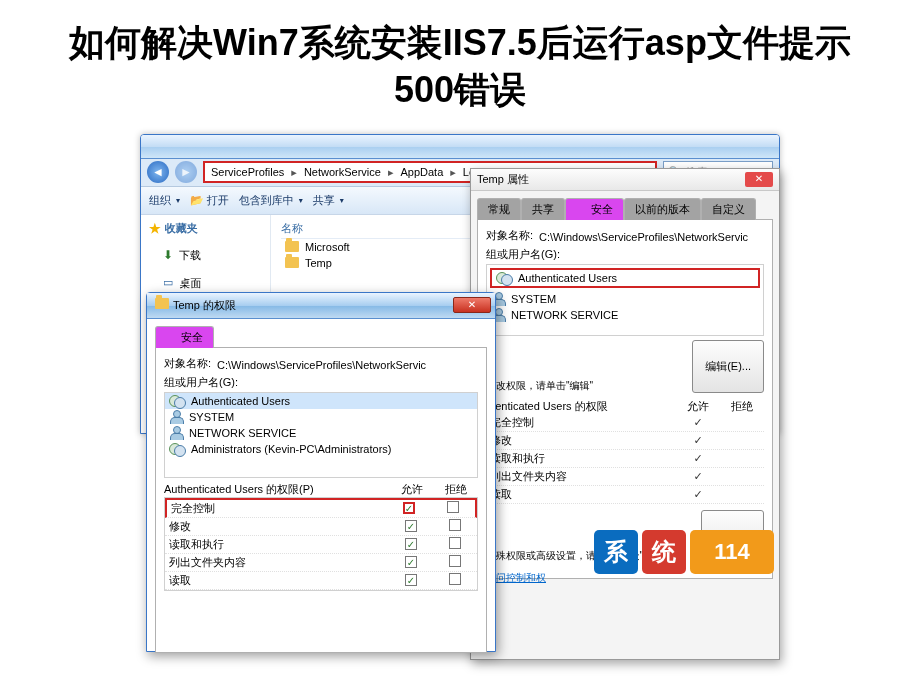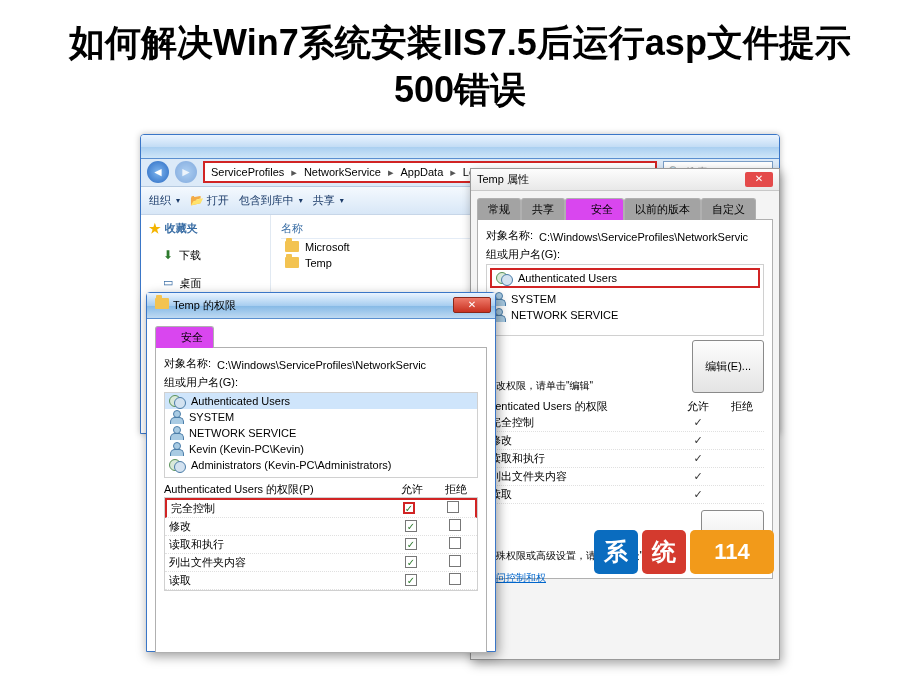--- a/index.html
+++ b/index.html
@@ -249,24 +249,20 @@
             </div>
             <div class="item">
               <span class="ic-user"></span>
               <span>SYSTEM</span>
             </div>
             <div class="item">
               <span class="ic-user"></span>
               <span>NETWORK SERVICE</span>
             </div>
             <div class="item">
-              <span class="ic-user"></span>
-              <span>Kevin (Kevin-PC\Kevin)</span>
-            </div>
-            <div class="item">
               <span class="ic-users"></span>
               <span>Administrators (Kevin-PC\Administrators)</span>
             </div>
           </div>
         <div class="perm-hdr">
             <span class="c1">Authenticated Users 的权限(P)</span>
             <span class="c2">允许</span>
             <span class="c3">拒绝</span>
           </div>
         <div id="perm2-perms" style="border:1px solid #d0d0d0">

